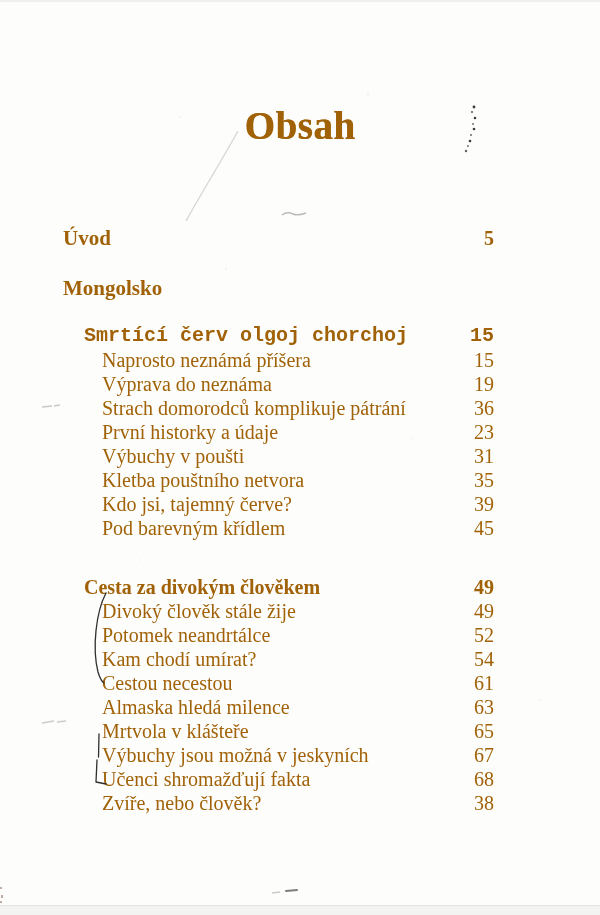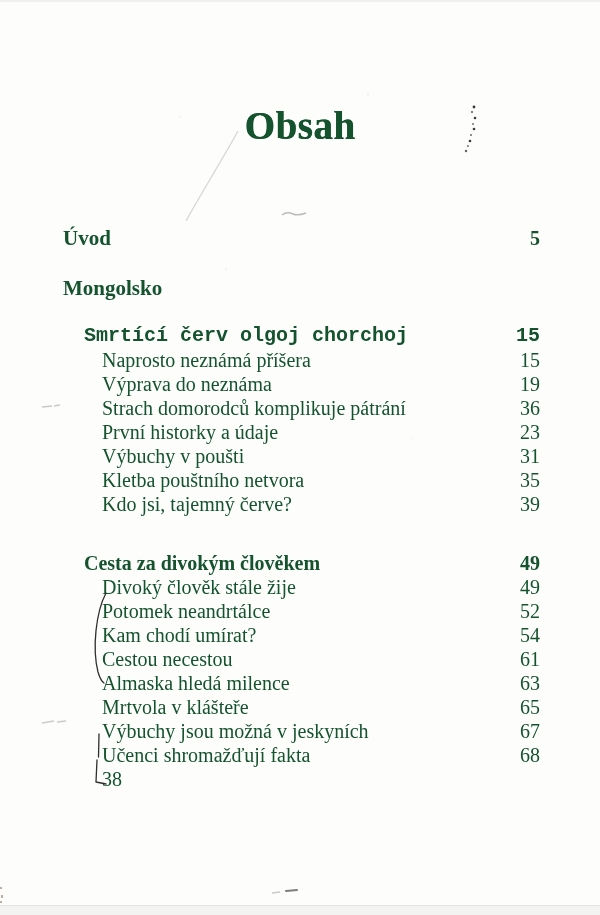--- a/index.html
+++ b/index.html
@@ -5,21 +5,21 @@
   html, body { margin: 0; padding: 0; }
   body {
     width: 600px; height: 915px;
     background: #e8e8e8;
     font-family: "Liberation Serif", serif;
   }
   .page {
     position: relative;
     width: 600px; height: 915px;
     background: #fdfdfc;
-    color: #14532d;
+    color: #a16207;
     overflow: hidden;
   }
   .page::before { 
     content: ""; position: absolute; top: 0; left: 0; right: 0; height: 2px;
     background: #ececec; opacity: .8;
   }
   .page::after { 
     content: ""; position: absolute; bottom: 0; left: 0; right: 0; height: 9px;
     background: #f3f3f2; border-top: 1px solid #e3e3e2;
   }
@@ -33,21 +33,21 @@
     text-shadow: 0.4px 0 0 currentColor;
   }
   .toc { position: relative; }
   .row {
     display: flex;
     justify-content: space-between;
     align-items: baseline;
     height: 24px;
     line-height: 24px;
     padding-left: 102px;
-    padding-right: 60px;
+    padding-right: 106px;
     font-size: 20px;
     white-space: nowrap;
   }
   .row .pageno { font-size: 20px; }
   .lvl1 { padding-left: 63px; font-weight: 700; font-size: 21px; }
   .lvl1 .pageno { font-weight: 700; }
   .lvl2 { padding-left: 84px; font-weight: 700; }
   .lvl2 .pageno { font-weight: 700; }
   .mt-uvod     { margin-top: 77px; }
   .mt-section  { margin-top: 26px; }
@@ -111,20 +111,24 @@
     <div class="row">
       <span>Kletba pouštního netvora</span>
       <span class="pageno">35</span>
     </div>
 
     <div class="row">
       <span>Kdo jsi, tajemný červe?</span>
       <span class="pageno">39</span>
     </div>
 
+    <div class="row">
+      <span>Pod barevným křídlem</span>
+      <span class="pageno">45</span>
+    </div>
 
     <div class="row lvl2 mt-chapter2">
       <span>Cesta za divokým člověkem</span>
       <span class="pageno">49</span>
     </div>
 
     <div class="row">
       <span>Divoký člověk stále žije</span>
       <span class="pageno">49</span>
     </div>
@@ -159,20 +163,21 @@
       <span>Výbuchy jsou možná v jeskyních</span>
       <span class="pageno">67</span>
     </div>
 
     <div class="row">
       <span>Učenci shromažďují fakta</span>
       <span class="pageno">68</span>
     </div>
 
     <div class="row">
+      <span>Zvíře, nebo člověk?</span>
       <span class="pageno">38</span>
     </div>
 
   </div>
 
   <svg class="marks" viewBox="0 0 600 915" xmlns="http://www.w3.org/2000/svg">
 
     <g fill="#3a3a3a">
       <circle cx="474" cy="107" r="1.4"></circle>
       <circle cx="472" cy="112" r="1.1" opacity=".8"></circle>

